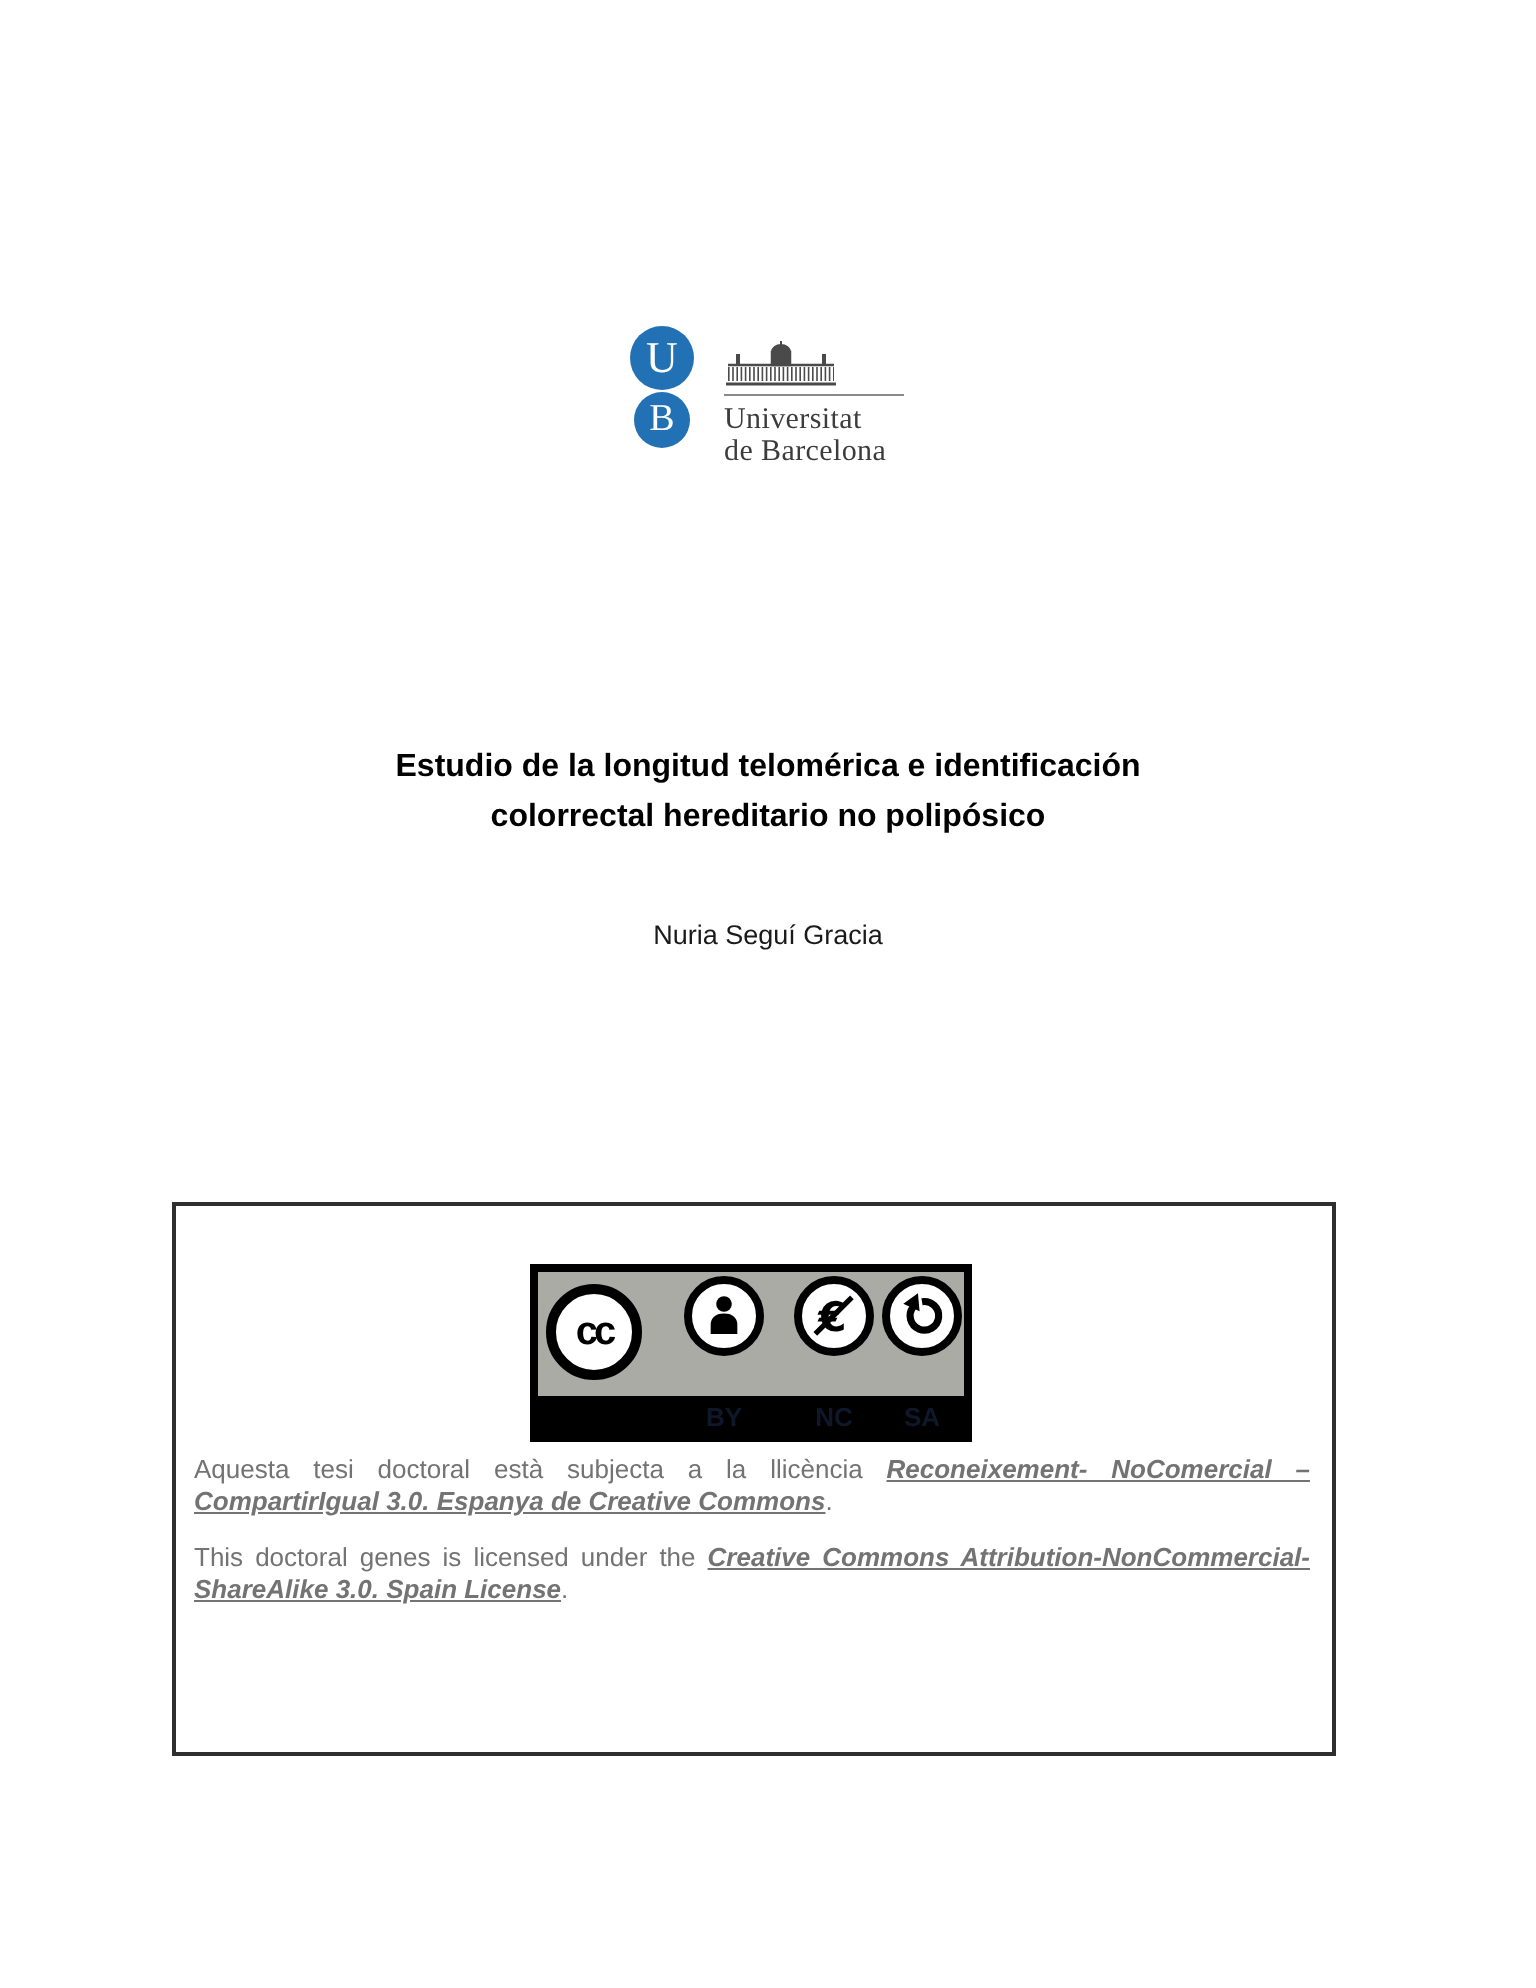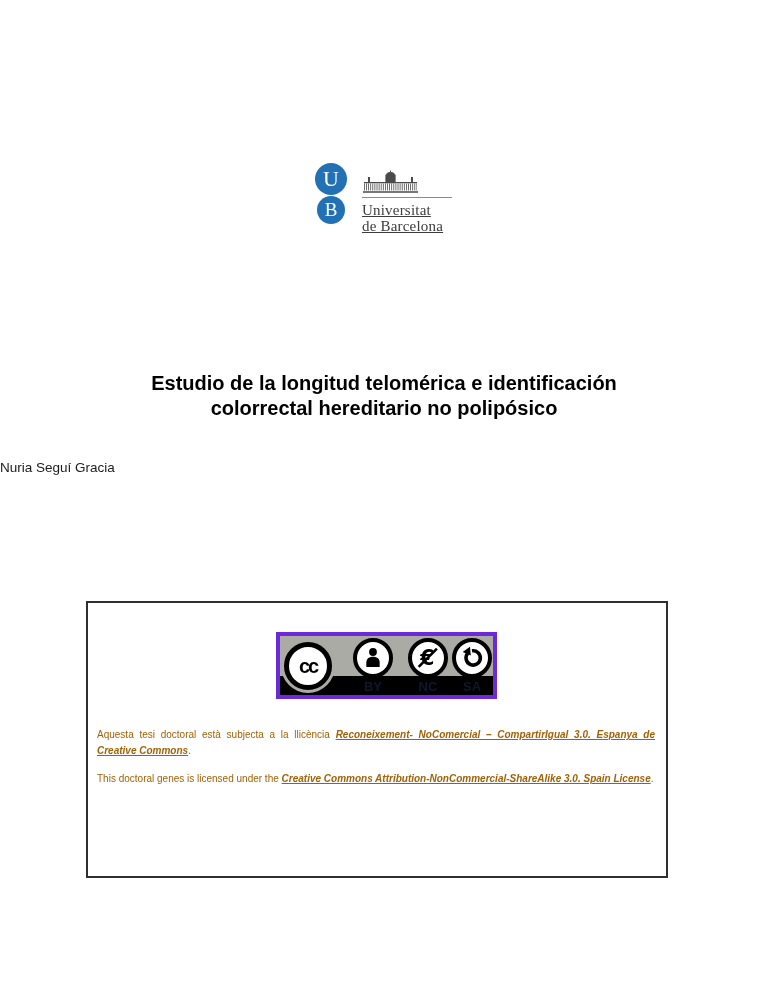--- a/index.html
+++ b/index.html
@@ -9,55 +9,55 @@
   
   .logo{position:absolute;left:314px;top:161px;width:150px;height:80px;}
   .circle{position:absolute;border-radius:50%;background:#2371b5;color:#fff;
           display:flex;align-items:center;justify-content:center;
           font-family:"Liberation Serif",serif;}
   .circle-u{left:1px;top:2px;width:32px;height:32px;font-size:22px;}
   .circle-b{left:3px;top:35px;width:28px;height:28px;font-size:19px;}
   .building{position:absolute;left:48px;top:9px;}
   .logo-rule{position:absolute;left:48px;top:36px;width:90px;height:0;border-top:1px solid #8a8a8a;}
   .logo-line{position:absolute;left:48px;font-family:"Liberation Serif",serif;
-             font-size:15px;color:#3c3c3c;letter-spacing:.2px;text-decoration:underline;}
+             font-size:15px;color:#3c3c3c;letter-spacing:.2px;}
   .logo-line1{top:41px;}
   .logo-line2{top:57px;}
 
   
   .title{position:absolute;left:0;top:371px;width:768px;margin:0;text-align:center;
-         font-size:20px;font-weight:bold;line-height:25px;color:#000;}
+         font-size:16px;font-weight:bold;line-height:25px;color:#000;}
   .title span{display:block;}
-  .author{position:absolute;left:0;top:460px;width:768px;
+  .author{position:absolute;left:0;top:460px;width:768px;text-align:center;
           font-size:13.5px;color:#1a1a1a;}
 
   
   .license-box{position:absolute;left:86px;top:601px;width:582px;height:277px;
                border:2px solid #2f2f2f;box-sizing:border-box;background:#fff;}
 
   
-  .badge{position:absolute;left:177px;top:29px;width:221px;height:67px;
-         background:#a9aba4;border:4px solid #6d28d9;box-sizing:border-box;margin-left:11px;}
+  .badge{position:absolute;left:177px;top:29px;width:221px;height:89px;
+         background:#a9aba4;border:4px solid #000000;box-sizing:border-box;}
   .badge-strip{position:absolute;left:0;right:0;bottom:0;height:19px;background:#000;}
   .cc-circle{position:absolute;left:4px;top:6px;width:38px;height:38px;border-radius:50%;
              background:#fff;border:5px solid #000;box-shadow:0 0 0 3px #a9aba4;z-index:2;
              display:flex;align-items:center;justify-content:center;
              font-weight:bold;font-size:20px;letter-spacing:-2px;}
   .icon-circle{position:absolute;top:2px;width:32px;height:32px;border-radius:50%;
                background:#fff;border:4px solid #000;z-index:1;
                display:flex;align-items:center;justify-content:center;}
   .icon-by{left:73px;} .icon-nc{left:128px;} .icon-sa{left:172px;}
   .badge-lbl{position:absolute;bottom:1px;width:26px;text-align:center;z-index:3;
              color:#0f172a;font-weight:bold;font-size:13px;}
   .lbl-by{left:80px;} .lbl-nc{left:135px;} .lbl-sa{left:179px;text-align:center;}
 
   
   .lic-text{position:absolute;left:9px;right:11px;top:124px;}
-  .lic-text p{margin:0 0 12px 0;font-size:10px;line-height:16px;
-              text-align:justify;color:#a16207;}
+  .lic-text p{margin:0 0 12px 0;font-size:13px;line-height:16px;
+              text-align:justify;color:#737373;}
   .li{font-weight:bold;font-style:italic;text-decoration:underline;}
   .lu{font-weight:bold;text-decoration:underline;}
 </style>
 </head>
 <body>
 
 <div class="page">
 
   <div class="logo">
     <div class="circle circle-u">

